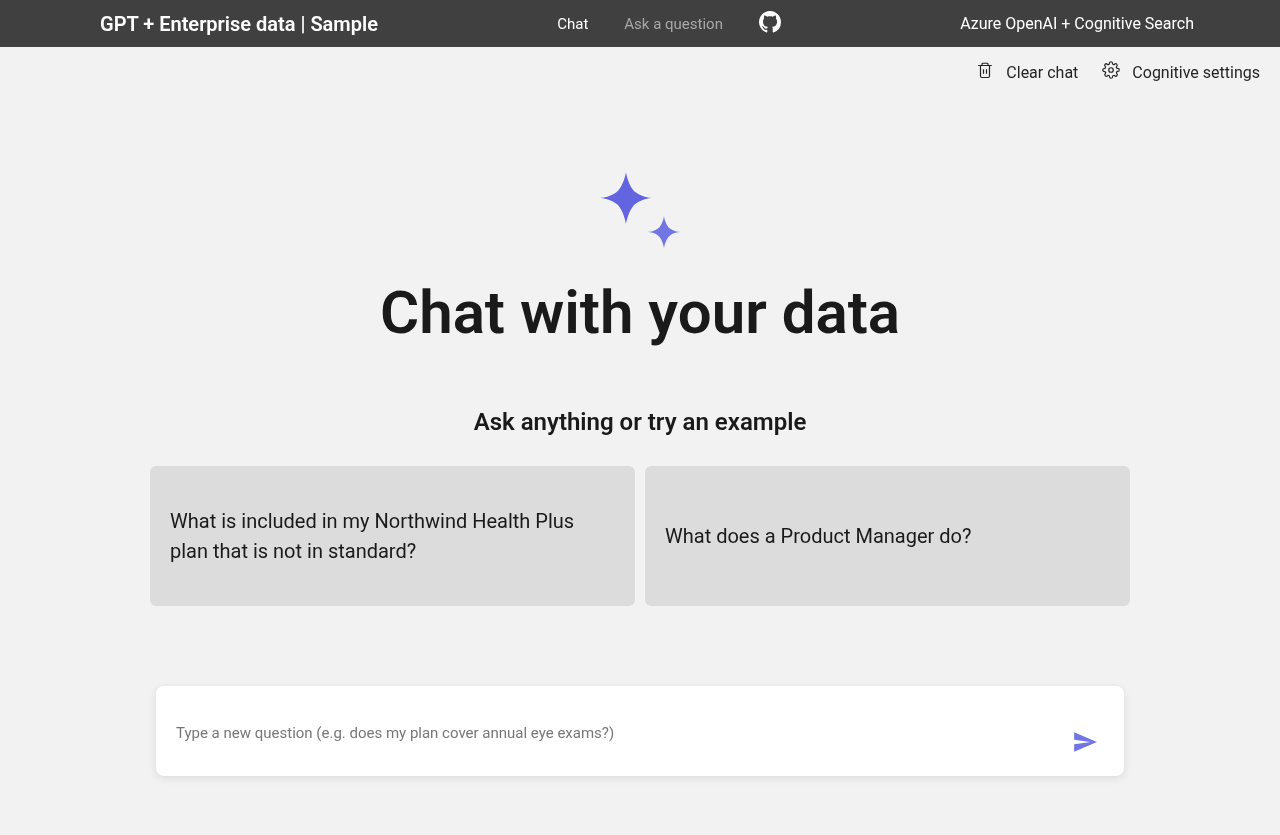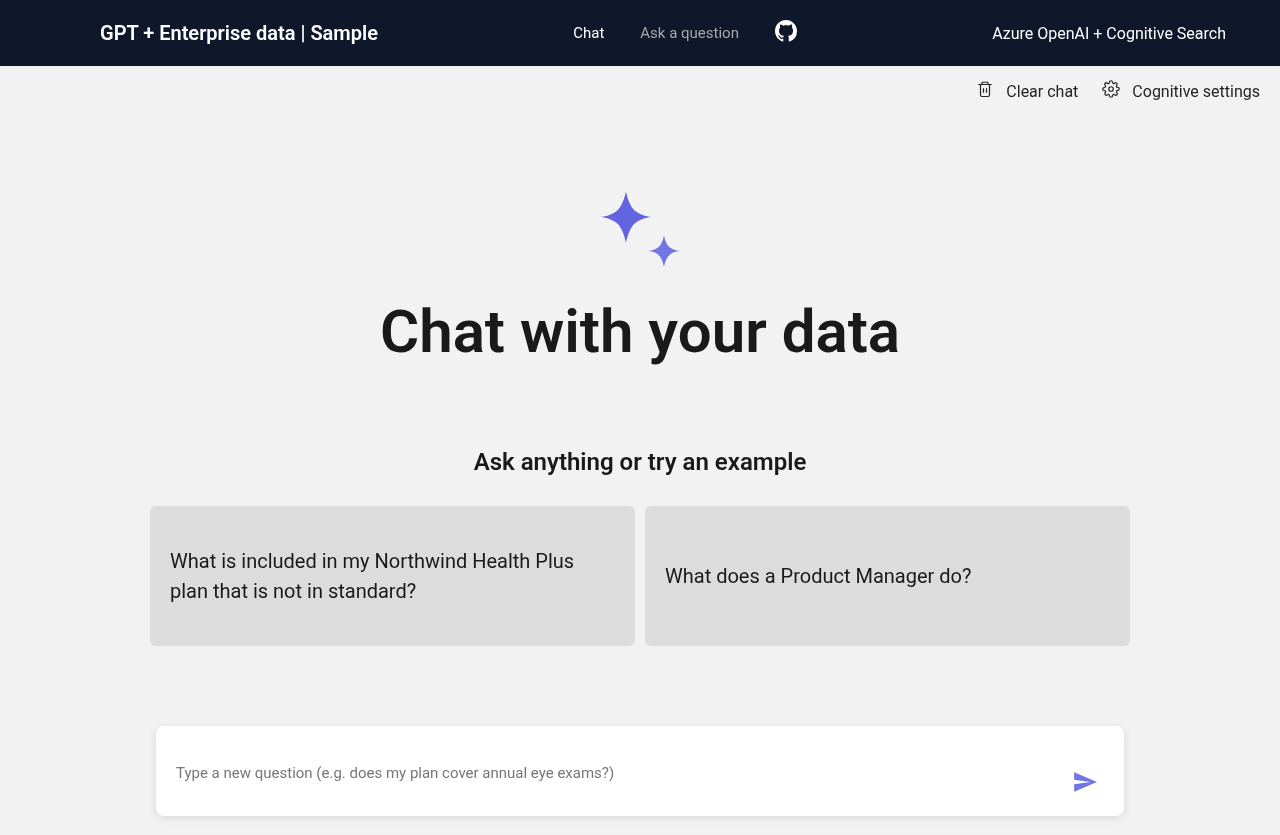--- a/index.html
+++ b/index.html
@@ -8,22 +8,22 @@
       box-sizing: border-box;
     }
     body {
       font-family: "Segoe UI", -apple-system, BlinkMacSystemFont, Roboto, "Helvetica Neue", sans-serif;
       background: #f2f2f2;
       width: 1280px;
       height: 835px;
       overflow: hidden;
     }
     .header {
-      background: #0f172a;
-      height: 66px;
+      background: #404040;
+      height: 47px;
       display: flex;
       align-items: center;
       padding: 0 20px;
       color: #fff;
       justify-content: flex-end;
     }
     .header-left {
       flex: 0 0 auto;
       margin-left: 80px;
     }
@@ -48,21 +48,21 @@
       color: #a8a8a8;
     }
     .github-icon {
       width: 22px;
       height: 22px;
       fill: #fff;
       cursor: pointer;
     }
     .header-right {
       flex: 0 0 auto;
-      margin-right: 34px;
+      margin-right: 66px;
     }
     .header-right-text {
       font-size: 16px;
       color: #fff;
     }
     .toolbar {
       display: flex;
       justify-content: flex-end;
       align-items: center;
       padding: 14px 20px;
@@ -115,21 +115,20 @@
       font-size: 60px;
       font-weight: 600;
       color: #1a1a1a;
       margin-bottom: 60px;
     }
     .subheading {
       font-size: 24px;
       font-weight: 600;
       color: #1a1a1a;
       margin-bottom: 30px;
-      margin-top: 21px;
     }
     .examples {
       display: flex;
       gap: 10px;
       width: 980px;
       margin-bottom: 80px;
     }
     .example-card {
       flex: 1;
       background: #dcdcdc;

